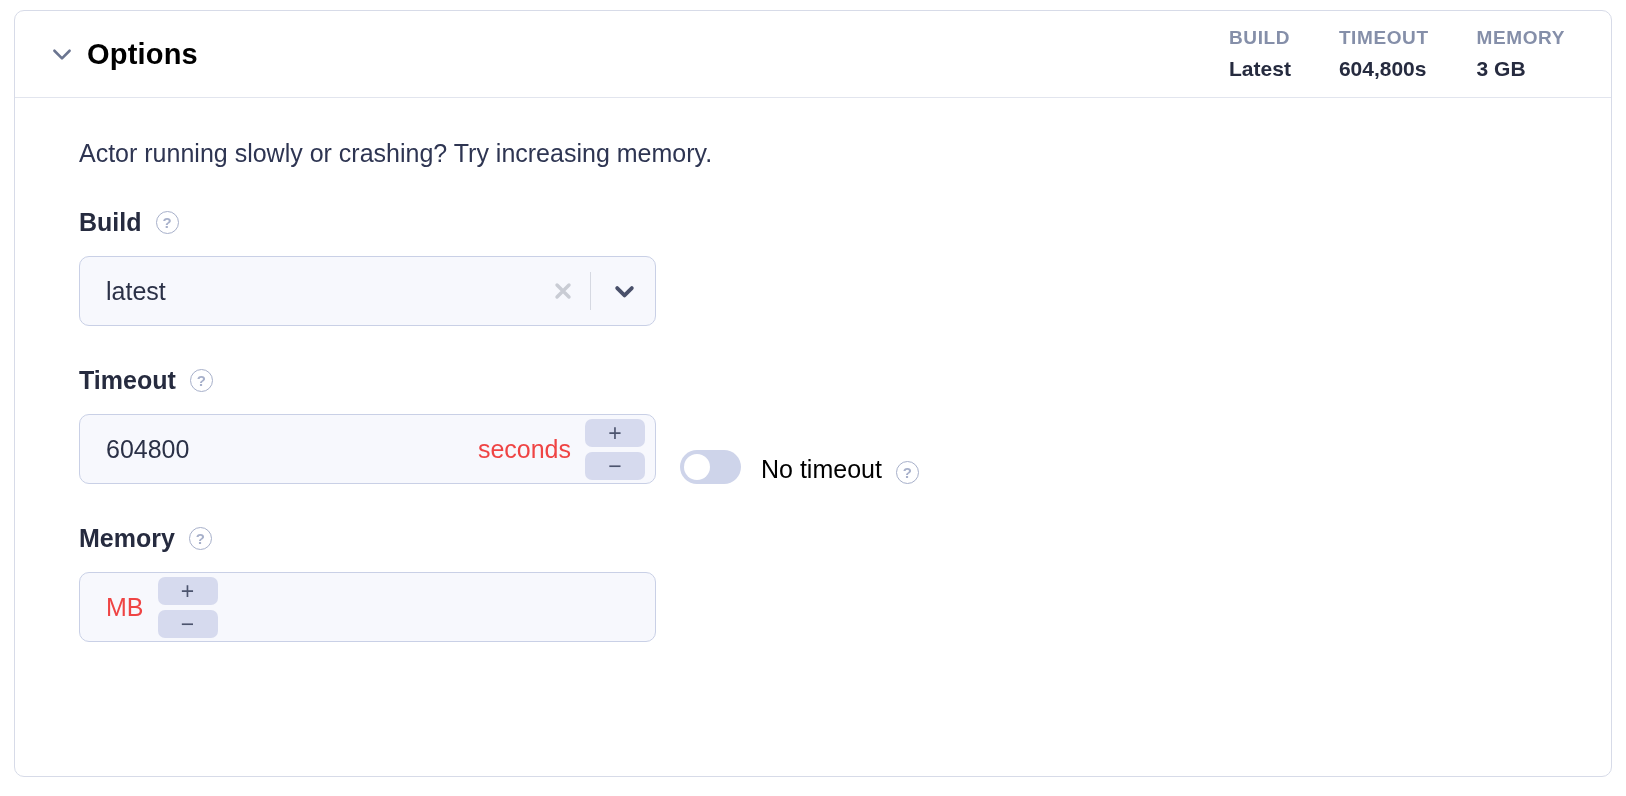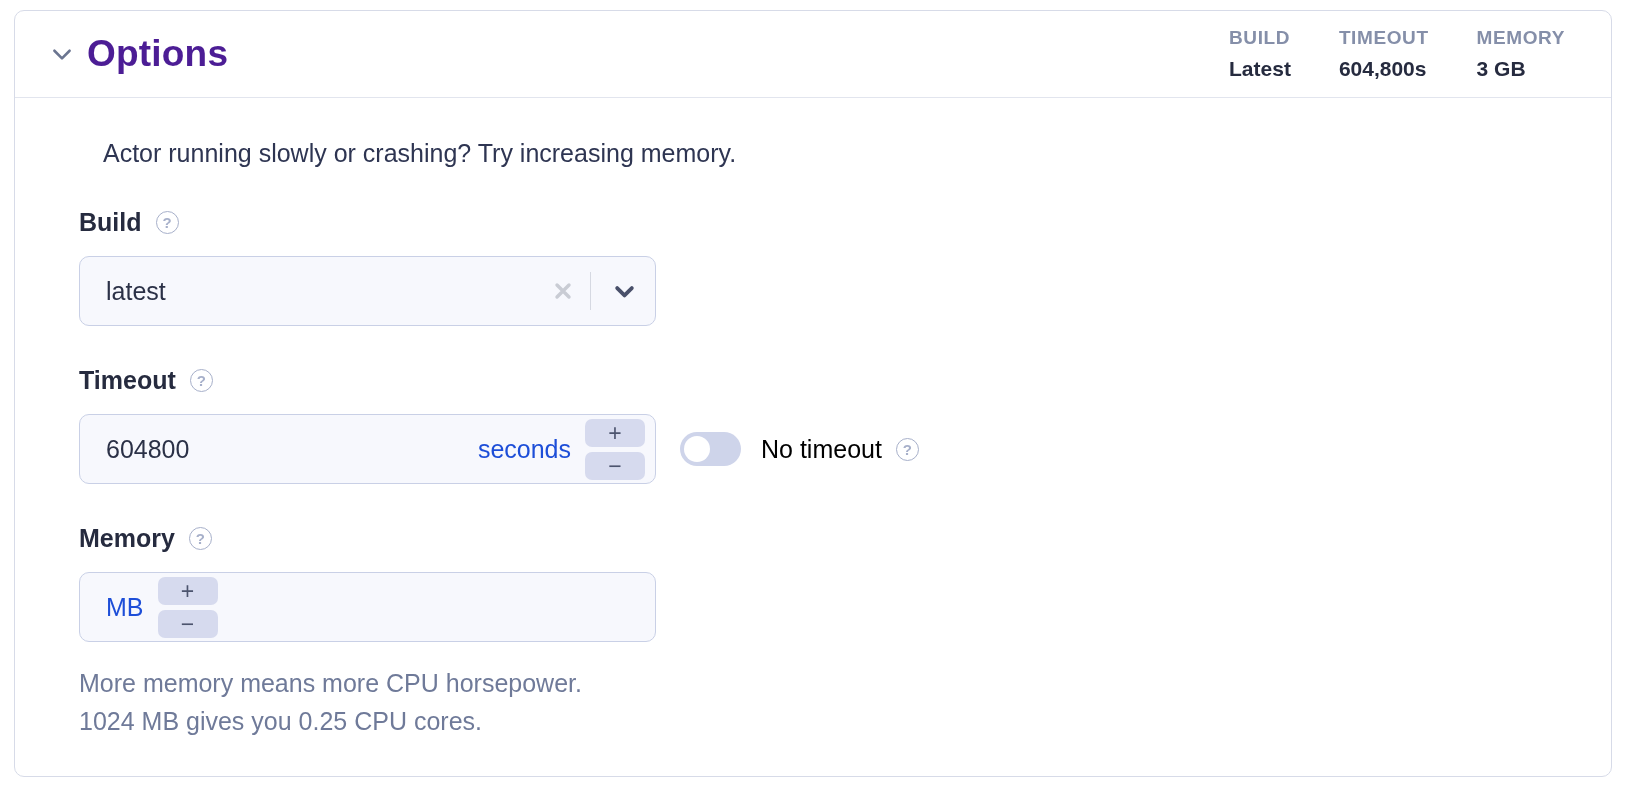--- a/index.html
+++ b/index.html
@@ -26,23 +26,23 @@
     padding: 0 46px 0 30px;
     border-bottom: 1.5px solid #e2e5ee;
   }
   .collapse-btn {
     width: 34px; height: 34px;
     display: flex; align-items: center; justify-content: center;
     cursor: pointer;
     margin-right: 8px;
   }
   .card-title {
-    font-size: 37px;
-    font-weight: 700;
-    color: #4c1d95;
+    font-size: 29px;
+    font-weight: 700;
+    color: #000000;
     letter-spacing: 0.2px;
   }
   .summary {
     margin-left: auto;
     display: flex;
     gap: 48px;
   }
   .summary-col { display: flex; flex-direction: column; }
   .summary-label {
     font-size: 19px;
@@ -56,21 +56,20 @@
     font-weight: 700;
     color: #262b3f;
     line-height: 32px;
   }
   
   .card-body { padding: 40px 64px 0 64px; }
   .intro {
     font-size: 25px;
     color: #2e3552;
     line-height: 30px;
-    margin-left: 24px;
   }
   .field-label-row {
     display: flex;
     align-items: center;
     gap: 14px;
     margin-top: 40px;
     margin-bottom: 19px;
   }
   .field-label {
     font-size: 25px;
@@ -123,21 +122,21 @@
     background: #d6d9e2;
     margin-right: 12px;
   }
   .select-chevron {
     width: 42px; height: 42px;
     display: flex; align-items: center; justify-content: center;
     cursor: pointer;
   }
   .unit-suffix {
     font-size: 25px;
-    color: #1d4ed8;
+    color: #ef4444;
     margin-right: 14px;
     white-space: nowrap;
   }
   .stepper {
     display: flex;
     flex-direction: column;
     gap: 5px;
     margin-right: 0;
   }
   .stepper-btn {
@@ -146,21 +145,21 @@
     border: none;
     border-radius: 7px;
     color: #4c546e;
     font-family: "Liberation Sans", sans-serif;
     font-size: 23px;
     line-height: 26px;
     cursor: pointer;
     display: flex; align-items: center; justify-content: center;
   }
   
-  .inline-row { display: flex; align-items: center; }
+  .inline-row { display: flex; align-items: flex-end; }
   .toggle {
     width: 61px; height: 34px;
     background: #ced4ea;
     border-radius: 17px;
     margin-left: 24px;
     position: relative;
     cursor: pointer;
     flex: 0 0 auto;
   }
   .toggle-knob {
@@ -260,19 +259,15 @@
       <span class="field-label">Memory</span>
       <span class="help-icon"></span>
     </div>
     <div class="input-box">
       <span class="unit-suffix">MB</span>
       <span class="stepper">
         <button class="stepper-btn">+</button>
         <button class="stepper-btn">−</button>
       </span>
     </div>
-    <div class="helper-text">
-      <div>More memory means more CPU horsepower.</div>
-      <div>1024 MB gives you 0.25 CPU cores.</div>
-    </div>
 
   </div>
 </div>
 
 </body></html>

